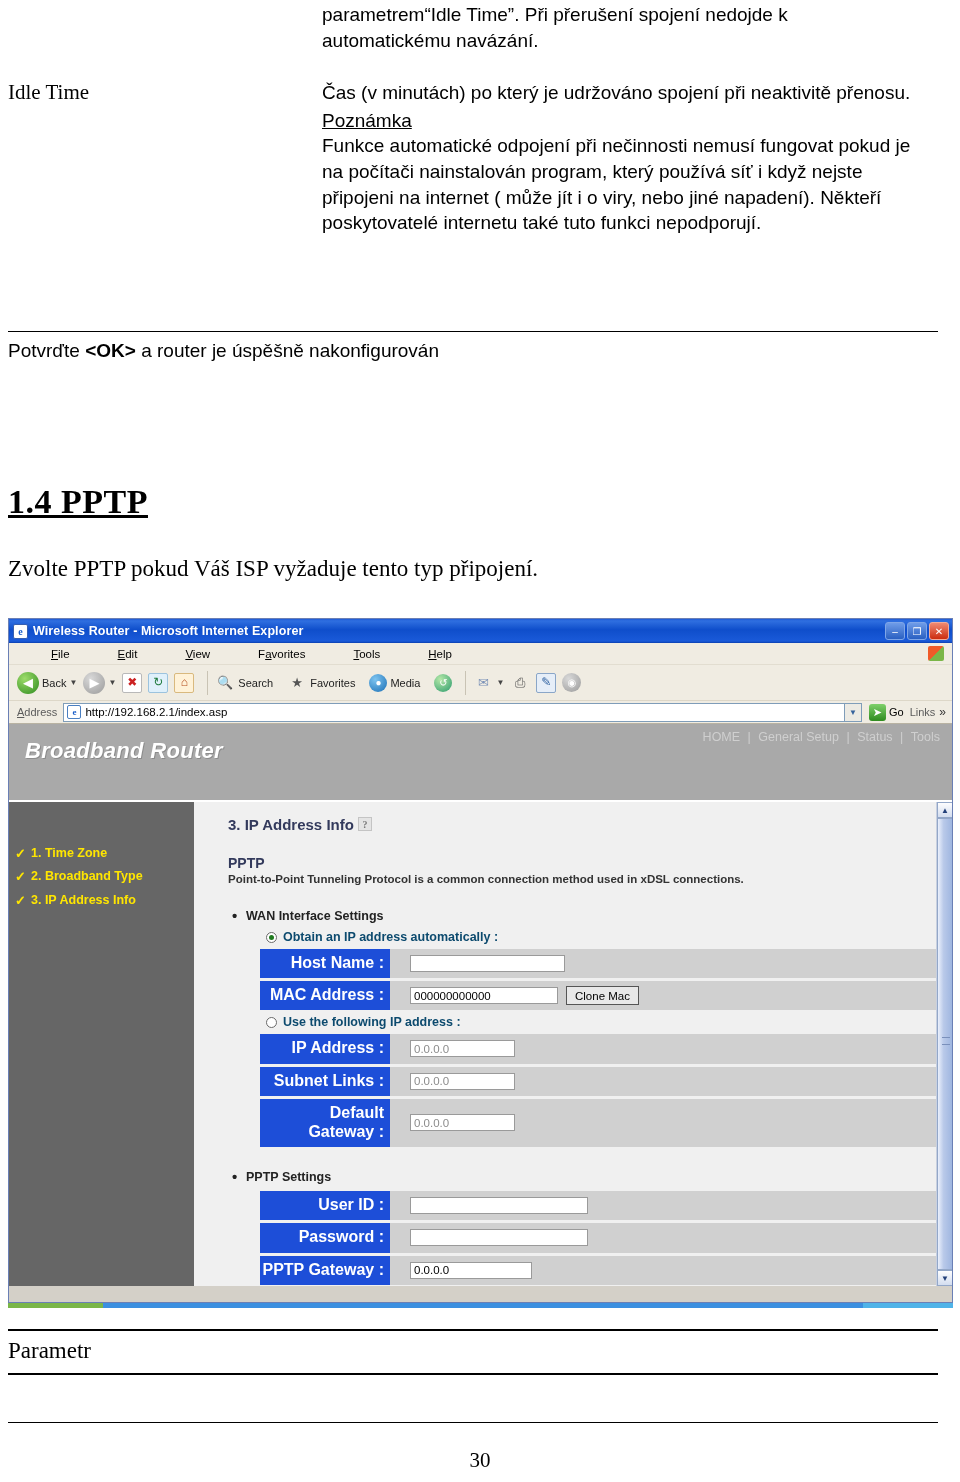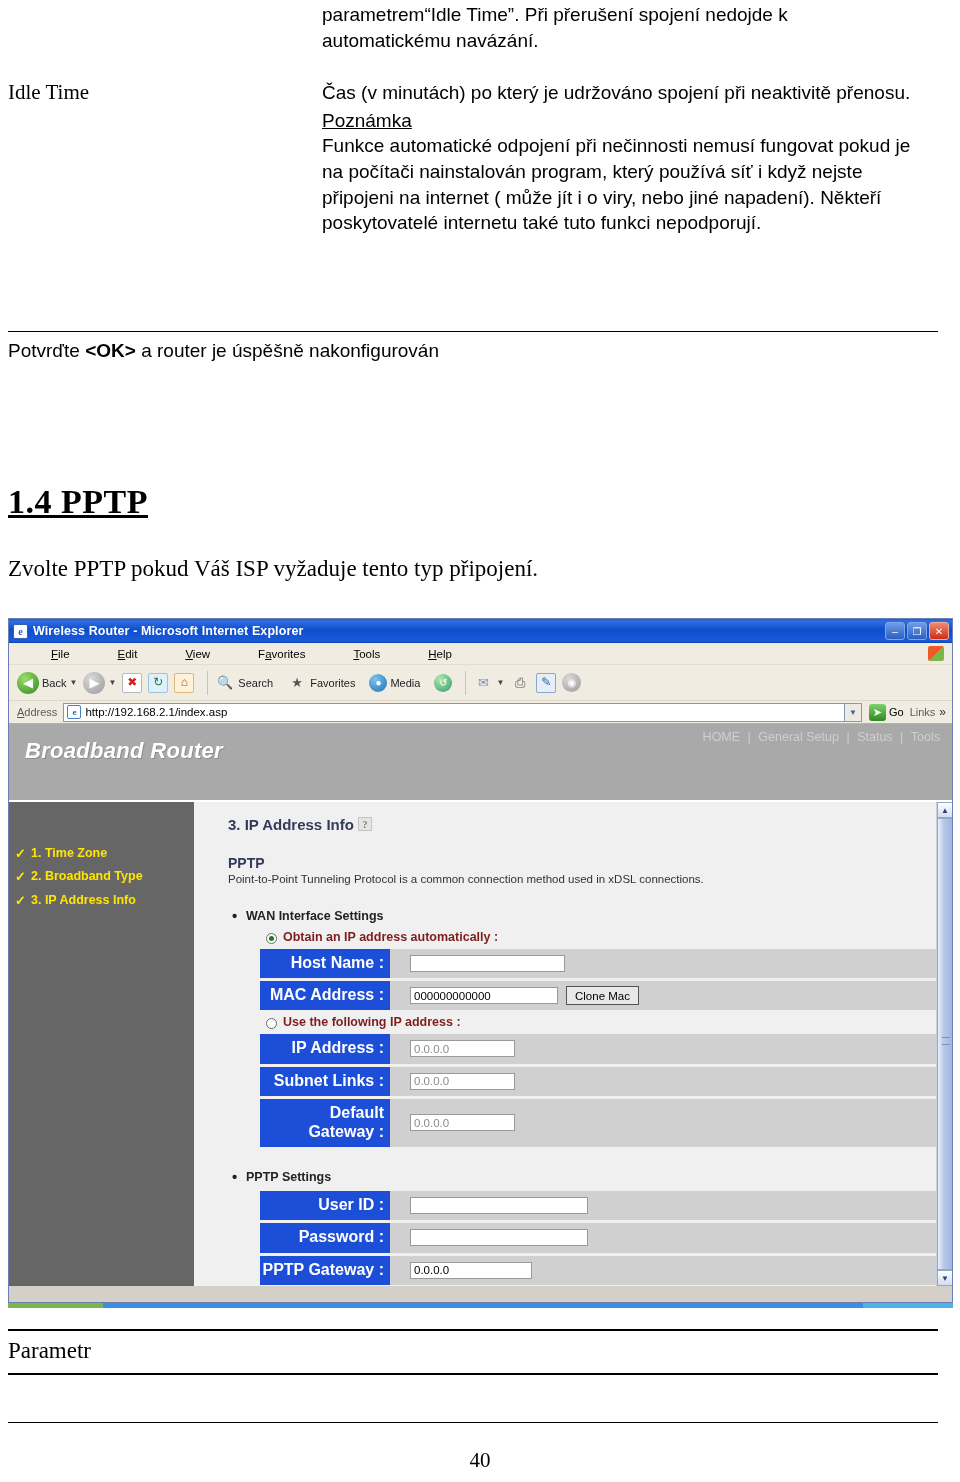--- a/index.html
+++ b/index.html
@@ -168,31 +168,32 @@
     line-height:13px; margin-left:4px; vertical-align:2px;
     font-family:"Liberation Serif",serif;
   }
   .sec-title {
     font-family:"Liberation Sans",sans-serif; font-size:14px; font-weight:bold;
     color:#333a5c; margin-bottom:2px;
   }
   .sec-desc {
     font-family:"Liberation Sans",sans-serif; font-size:11.5px; color:#333;
     margin-bottom:24px;
+    font-weight:bold;
   }
   .bullet-head {
     font-family:"Liberation Sans",sans-serif; font-size:12.5px; font-weight:bold;
     color:#222; margin:0 0 7px 18px; position:relative;
   }
   .bullet-head::before {
     content:"\2022"; position:absolute; left:-14px; top:-2px; font-size:15px; color:#222;
   }
   .radio-row {
     font-family:"Liberation Sans",sans-serif; font-size:12.5px; font-weight:bold;
-    color:#7f1d1d; margin:0 0 5px 38px; display:flex; align-items:flex-end;
+    color:#0c4a6e; margin:0 0 5px 38px; display:flex; align-items:center;
   }
   .radio {
     width:11px;height:11px;border-radius:50%;border:1px solid #6a6a6a;background:#fff;
     margin-right:6px; flex:0 0 11px; position:relative;
   }
   .radio.on::after {
     content:""; position:absolute; left:2px; top:2px; width:5px;height:5px;
     border-radius:50%; background:#1f7a1f;
   }
   .frow { display:flex; margin-left:32px; margin-bottom:3px; }
@@ -516,15 +517,15 @@
   </div>
 
   <div class="btm-rule-top"></div>
   <div class="btm-head">
     <div class="c1">Parametr</div>
     <div>Popis</div>
   </div>
   <div class="btm-rule-mid"></div>
   <div class="btm-rule-bot"></div>
 
-  <div class="pagenum">40</div>
+  <div class="pagenum">30</div>
 
 </div>
 
 </body></html>

